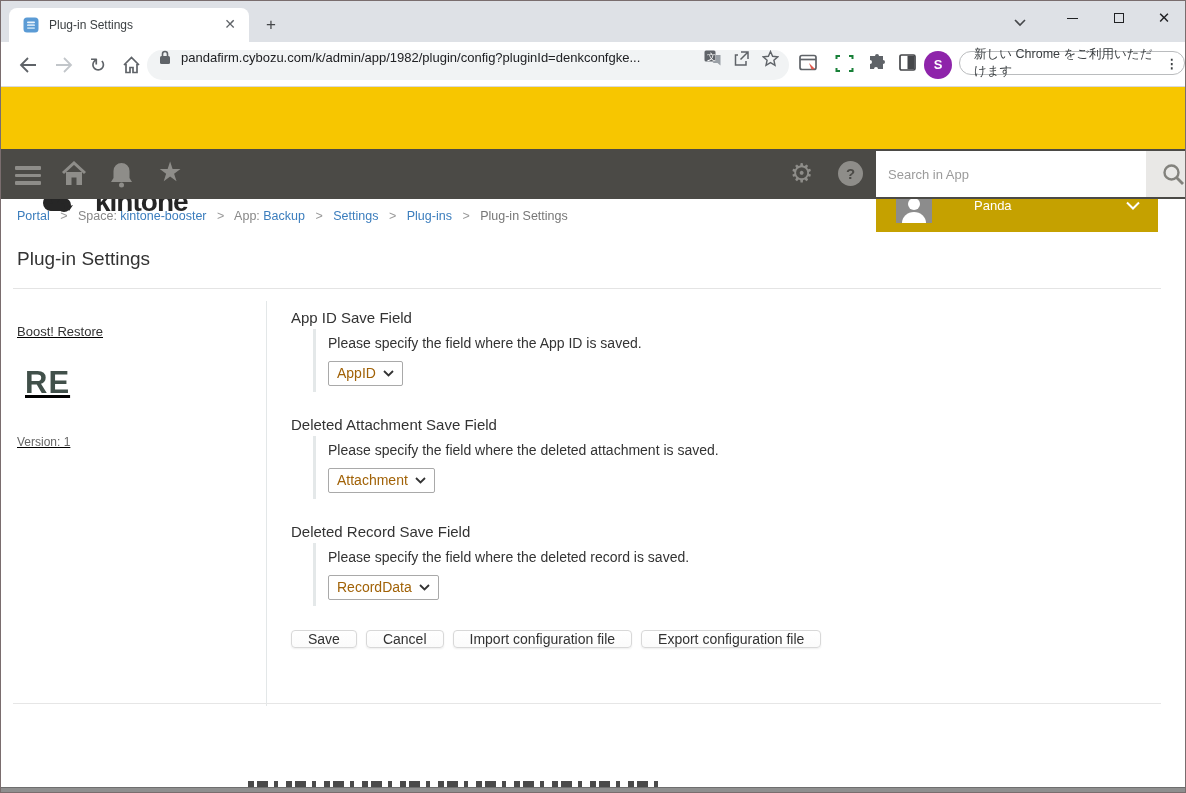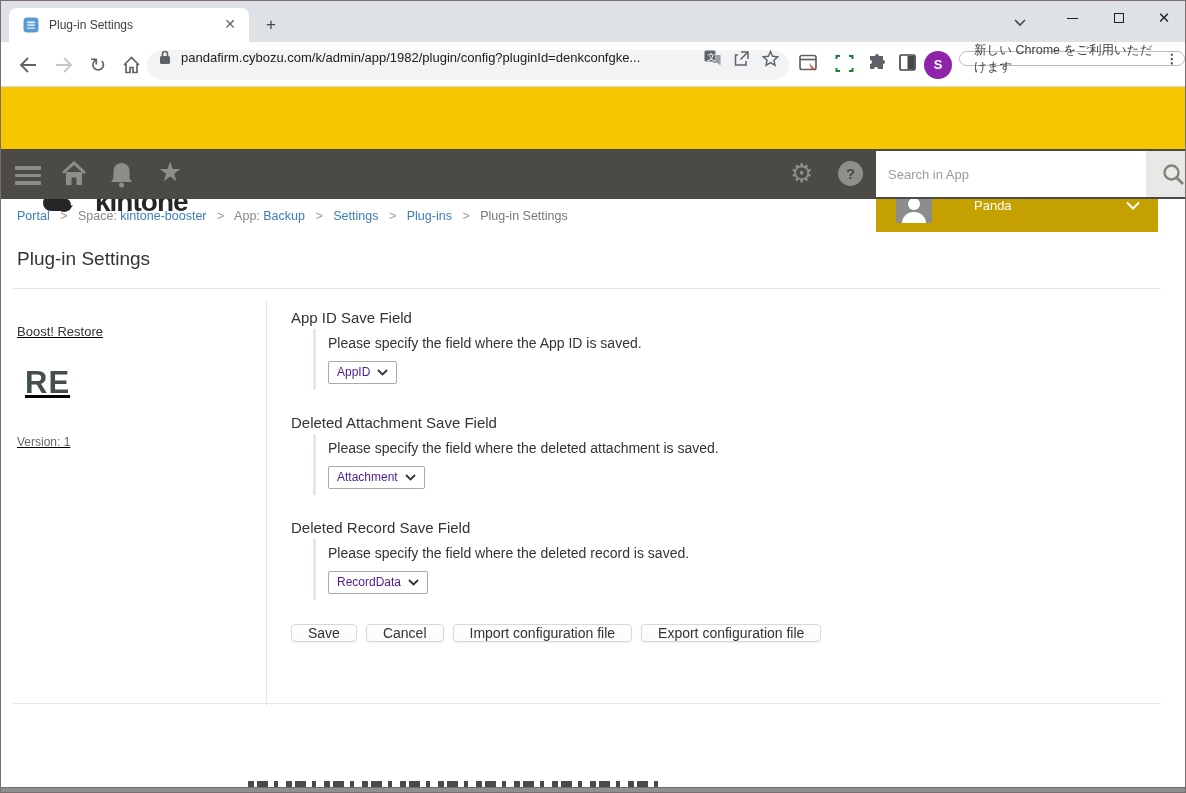--- a/index.html
+++ b/index.html
@@ -31,21 +31,21 @@
     border-radius:15px; display:flex; align-items:flex-start; padding:0 10px 0 12px;
   }
   .addr-url{ font-size:13px; color:#202124; flex:1; margin-left:10px; white-space:nowrap; overflow:hidden; }
   .addr .mini{ margin-left:12px; flex:none; }
   .ext{ position:absolute; top:52px; }
   .avatar-s{
     position:absolute; left:923px; top:50px; width:28px; height:28px; border-radius:50%;
     background:#8e24aa; color:#fff; font-size:13px; font-weight:bold; text-align:center; line-height:28px;
   }
   .update-pill{
-    position:absolute; left:958px; top:50px; height:15px; border:1px solid #babcbe; border-radius:15px;
+    position:absolute; left:958px; top:50px; height:24px; border:1px solid #babcbe; border-radius:15px;
     display:flex; align-items:center; padding:0 6px 0 14px; background:#fff;
   }
   .update-pill span{ font-size:12.5px; color:#3c4043; }
   .kebab{ font-size:15px; color:#3c4043; margin-left:8px; font-weight:bold; letter-spacing:0; }
   
   .kheader{ position:absolute; left:0; top:86px; width:100%; height:62px; background:#f7c600; }
   .klogo{ position:absolute; left:38px; top:99px; display:flex; align-items:center; }
   .klogo-text{ font-size:28px; font-weight:bold; color:#262626; letter-spacing:-1px; margin-left:20px; }
   .userblock{
     position:absolute; left:875px; top:91px; width:282px; height:54px; background:#c5a100;
@@ -83,21 +83,21 @@
   .picon{ font-size:31px; font-weight:bold; color:#41504a; margin:26px 0 0 8px; letter-spacing:1px; }
   .pver{ font-size:12px; color:#666; margin-top:34px; }
   .vline{ position:absolute; left:265px; top:300px; height:405px; border-left:1px solid #e3e7e8; }
   
   .main{ position:absolute; left:290px; top:308px; width:870px; }
   .sec-heading{ font-size:15px; color:#333; }
   .sec-body{ border-left:3px solid #e4e8e9; margin:3px 0 24px 22px; padding:6px 0 6px 12px; }
   .sec-desc{ font-size:14px; color:#333; }
   .select{
     display:inline-flex; align-items:center; margin-top:10px; border:1px solid #a9a9a9; border-radius:2px;
-    background:#fff; padding:3px 8px 4px 8px; font-size:12px; color:#4c1d95; gap:7px; cursor:default;
+    background:#fff; padding:3px 8px 4px 8px; font-size:14px; color:#a16207; gap:7px; cursor:default;
   }
   .btnrow{ display:flex; gap:9px; margin-top:8px; }
   .btn{
     font-family:"Liberation Sans", sans-serif; font-size:14px; color:#333;
     background:linear-gradient(#ffffff,#fbfbfb); border:1px solid #d8d8d8; border-radius:4px;
     padding:0 16px; box-shadow:0 1px 2px rgba(0,0,0,0.07); cursor:pointer; white-space:nowrap;
   }
   
   .clipped-text{
     position:absolute; left:247px; top:780px; width:412px; height:7px;

